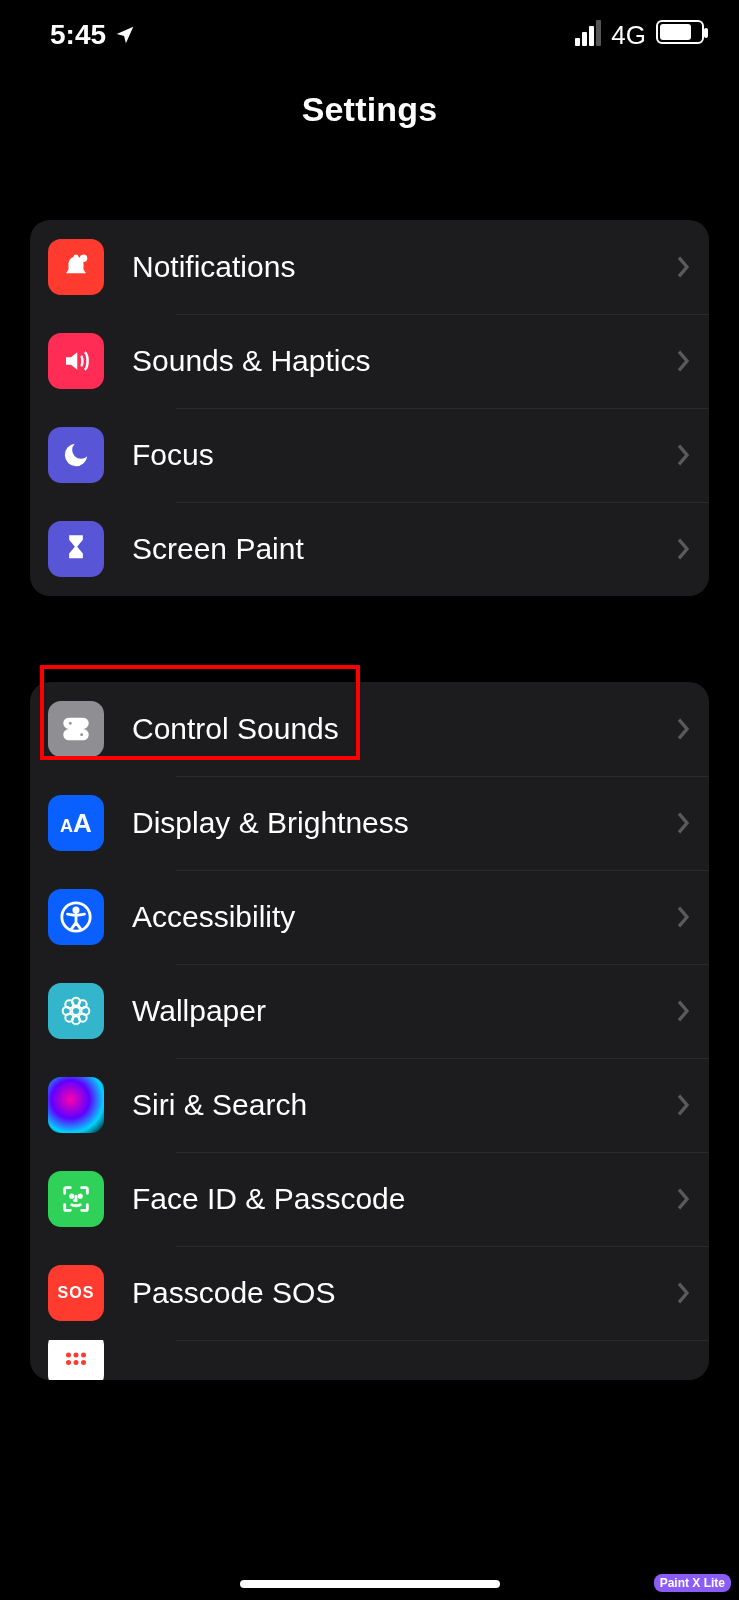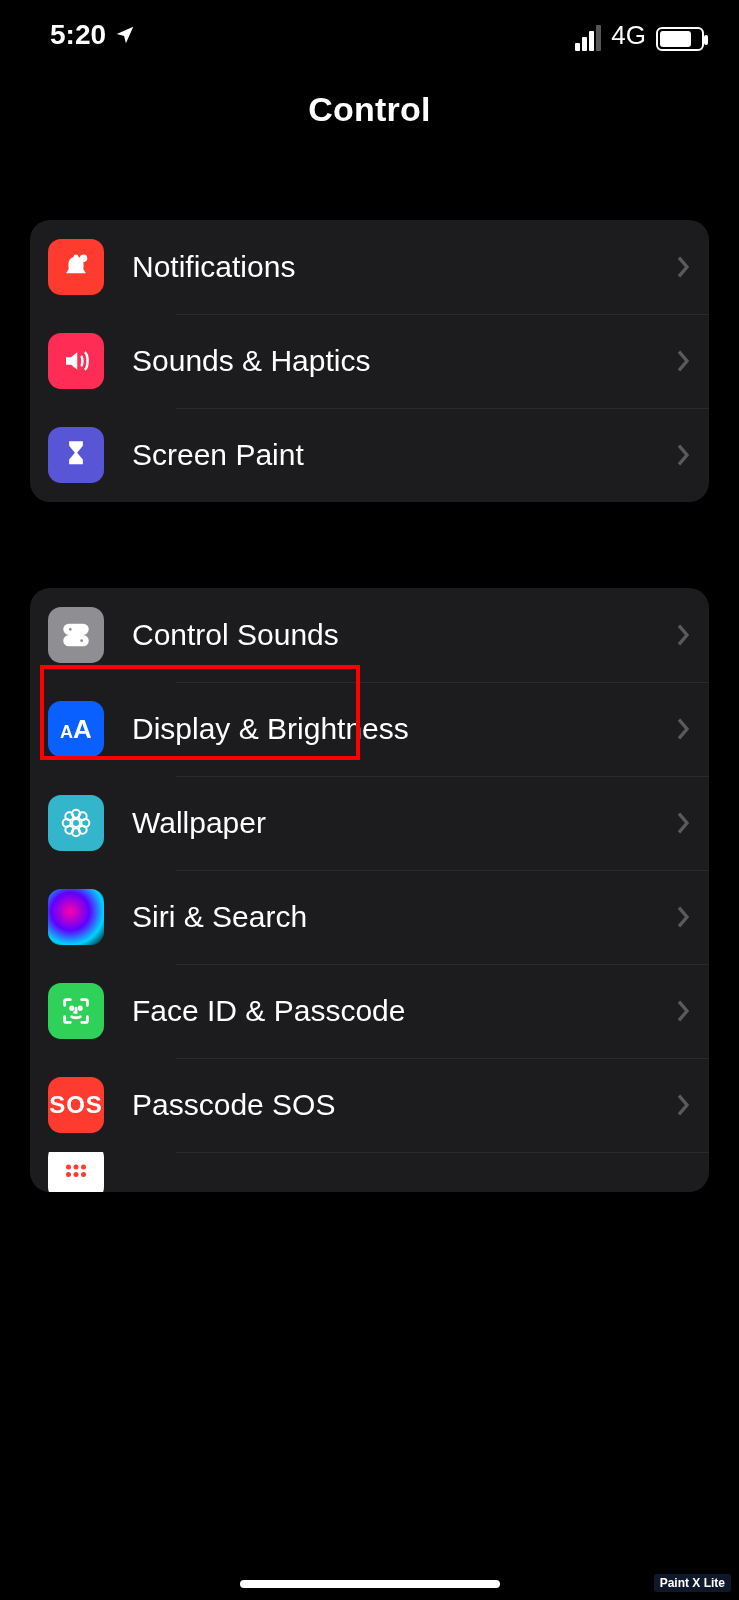--- a/index.html
+++ b/index.html
@@ -1,20 +1,20 @@
 <!DOCTYPE html>
 <html><head>
 <meta charset="utf-8">
 <style>
 * { margin: 0; padding: 0; box-sizing: border-box; font-family: -apple-system, BlinkMacSystemFont, "SF Pro Text", "Helvetica Neue", sans-serif; }
 html, body { width: 739px; height: 1600px; background: #000; color: #fff; overflow: hidden; }
 
 .status-bar { position: absolute; top: 0; left: 0; right: 0; height: 70px; display: flex; align-items: center; justify-content: space-between; padding: 0 35px 0 50px; font-size: 28px; font-weight: 600; }
 .status-left { display: flex; align-items: center; gap: 8px; }
-.status-right { display: flex; align-items: flex-end; gap: 10px; }
+.status-right { display: flex; align-items: flex-start; gap: 10px; }
 .location-icon { display:inline-block; }
 .signal { display:inline-flex; align-items:flex-end; gap:2px; }
 .signal span { width:5px; background:#fff; border-radius:1px; display:inline-block; }
 .signal span:nth-child(1){height:8px;}
 .signal span:nth-child(2){height:14px;}
 .signal span:nth-child(3){height:20px;}
 .signal span:nth-child(4){height:26px;background:#555;}
 .net-label { font-size:26px; font-weight:500; }
 .battery { width:48px; height:24px; border:2px solid #fff; border-radius:6px; position:relative; display:inline-block; }
 .battery::after { content:""; position:absolute; right:-6px; top:6px; width:4px; height:10px; background:#fff; border-radius:2px; }
@@ -31,48 +31,48 @@
 .row + .row::before { content:""; position:absolute; left:146px; right:0; top:0; height:1px; background:#2a2a2c; }
 
 .icon-wrap { width:56px; height:56px; border-radius:13px; display:flex; align-items:center; justify-content:center; flex-shrink:0; }
 .row-label { margin-left:28px; font-size:30px; font-weight:400; color:#fff; flex:1; text-align:left; }
 .chevron { color:#5a5a5e; }
 
 .highlight { position:absolute; border:4px solid #ff0000; pointer-events:none; }
 
 .home-indicator { position:absolute; bottom:12px; left:50%; transform:translateX(-50%); width:260px; height:8px; background:#fff; border-radius:4px; }
 
-.watermark { position:absolute; bottom:8px; right:8px; background:#0f172a; color:#fff; font-size:12px; padding:2px 6px; border-radius:3px; font-weight:600; }
+.watermark { position:absolute; bottom:8px; right:8px; background:#8b5cf6; color:#fff; font-size:12px; padding:2px 6px; border-radius:8px; font-weight:600; }
 
 
 .bg-notifications{background:#ff3b30;}
 .bg-sounds{background:#ff2d55;}
 .bg-focus{background:#5856d6;}
 .bg-screentime{background:#5856d6;}
 .bg-general{background:#8e8e93;}
 .bg-control{background:#8e8e93;}
 .bg-display{background:#0a60ff;}
 .bg-home{background:#2e3192;}
 .bg-accessibility{background:#0a60ff;}
 .bg-wallpaper{background:#33b6cc;}
 .bg-siri{background:radial-gradient(circle at 40% 40%,#ff00aa,#5e00ff 40%,#00d4ff 70%,#000 100%);}
 .bg-faceid{background:#30d158;}
 .bg-sos{background:#ff3b30;}
 .bg-exposure{background:#fff;}
 
 svg { display:block; }
-.sos-text { color:#fff; font-weight:800; font-size:24px; letter-spacing:1px; }
+.sos-text { color:#fff; font-weight:800; font-size:16px; letter-spacing:1px; }
 .aa-text { color:#fff; font-weight:700; }
 </style>
 </head>
 <body>
 
 <div class="status-bar">
   <div class="status-left">
-    <span>5:20</span>
+    <span>5:45</span>
     <span class="location-icon">
       <svg width="22" height="22" viewBox="0 0 24 24" fill="#fff">
           <path d="M3 11 L21 3 L13 21 L11 13 Z"></path>
         </svg>
     </span>
   </div>
   <div class="status-right">
     <span class="signal">
         <span></span>
         <span></span>
@@ -80,21 +80,21 @@
         <span></span>
       </span>
     <span class="net-label">4G</span>
     <span class="battery">
         <span class="battery-fill"></span>
       </span>
   </div>
 </div>
 
 <div class="header">
-  <h1>Control</h1>
+  <h1>Settings</h1>
 </div>
 
 <div class="content">
 
   <div class="group">
     <div class="row">
       <div class="icon-wrap bg-notifications">
         <svg width="30" height="30" viewBox="0 0 24 24" fill="#fff">
             <path d="M12 2a2 2 0 0 0-2 2 6 6 0 0 0-4 5.7V14l-2 3h16l-2-3V9.7A6 6 0 0 0 14 4a2 2 0 0 0-2-2z"></path>
             <circle cx="18" cy="5" r="3" fill="#fff"></circle>
@@ -108,20 +108,33 @@
         </span>
     </div>
     <div class="row">
       <div class="icon-wrap bg-sounds">
         <svg width="30" height="30" viewBox="0 0 24 24" fill="#fff">
             <path d="M4 9v6h4l5 4V5L8 9H4z"></path>
             <path d="M16 8c1.5 1 1.5 7 0 8M19 5c3 2 3 12 0 14" stroke="#fff" stroke-width="2" fill="none"></path>
           </svg>
       </div>
       <span class="row-label">Sounds &amp; Haptics</span>
+      <span class="chevron">
+          <svg width="16" height="24" viewBox="0 0 10 18" fill="none" stroke="#5a5a5e" stroke-width="2.5">
+            <path d="M2 2 L8 9 L2 16"></path>
+          </svg>
+        </span>
+    </div>
+    <div class="row">
+      <div class="icon-wrap bg-focus">
+        <svg width="30" height="30" viewBox="0 0 24 24" fill="#fff">
+            <path d="M21 13A9 9 0 1 1 11 3a7 7 0 0 0 10 10z"></path>
+          </svg>
+      </div>
+      <span class="row-label">Focus</span>
       <span class="chevron">
           <svg width="16" height="24" viewBox="0 0 10 18" fill="none" stroke="#5a5a5e" stroke-width="2.5">
             <path d="M2 2 L8 9 L2 16"></path>
           </svg>
         </span>
     </div>
     <div class="row">
       <div class="icon-wrap bg-screentime">
         <svg width="28" height="32" viewBox="0 0 24 28" fill="#fff">
             <path d="M6 2h12v4l-5 6 5 6v4H6v-4l5-6-5-6V2z"></path>
@@ -151,20 +164,35 @@
           <svg width="16" height="24" viewBox="0 0 10 18" fill="none" stroke="#5a5a5e" stroke-width="2.5">
             <path d="M2 2 L8 9 L2 16"></path>
           </svg>
         </span>
     </div>
     <div class="row">
       <div class="icon-wrap bg-display">
         <span class="aa-text"><span style="font-size:18px;">A</span><span style="font-size:26px;">A</span></span>
       </div>
       <span class="row-label">Display &amp; Brightness</span>
+      <span class="chevron">
+          <svg width="16" height="24" viewBox="0 0 10 18" fill="none" stroke="#5a5a5e" stroke-width="2.5">
+            <path d="M2 2 L8 9 L2 16"></path>
+          </svg>
+        </span>
+    </div>
+    <div class="row">
+      <div class="icon-wrap bg-accessibility">
+        <svg width="34" height="34" viewBox="0 0 24 24" fill="none" stroke="#fff" stroke-width="2">
+            <circle cx="12" cy="12" r="10"></circle>
+            <circle cx="12" cy="7" r="1.5" fill="#fff"></circle>
+            <path d="M6 10c4 1 8 1 12 0M12 10v6m-3 4 3-4 3 4" stroke-linecap="round"></path>
+          </svg>
+      </div>
+      <span class="row-label">Accessibility</span>
       <span class="chevron">
           <svg width="16" height="24" viewBox="0 0 10 18" fill="none" stroke="#5a5a5e" stroke-width="2.5">
             <path d="M2 2 L8 9 L2 16"></path>
           </svg>
         </span>
     </div>
     <div class="row">
       <div class="icon-wrap bg-wallpaper">
         <svg width="32" height="32" viewBox="0 0 24 24" fill="none" stroke="#fff" stroke-width="1.5">
             <circle cx="12" cy="12" r="3"></circle>

